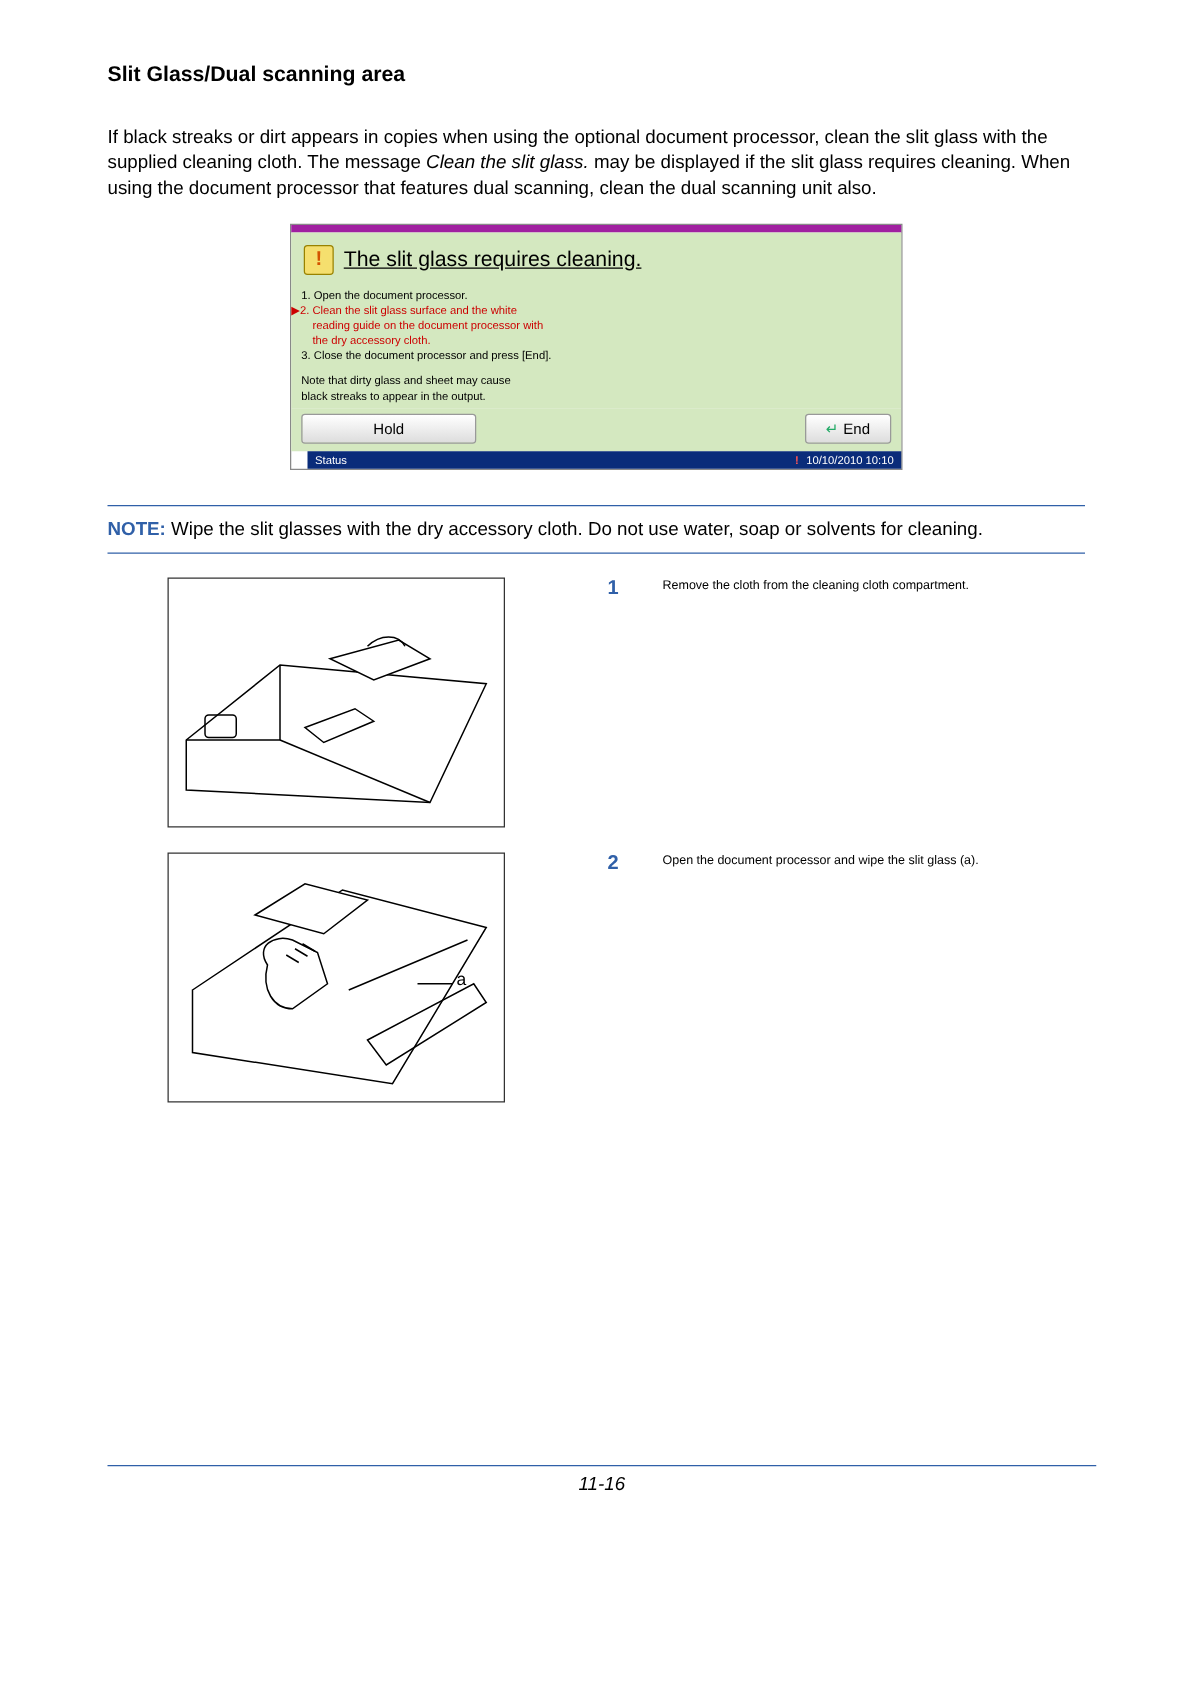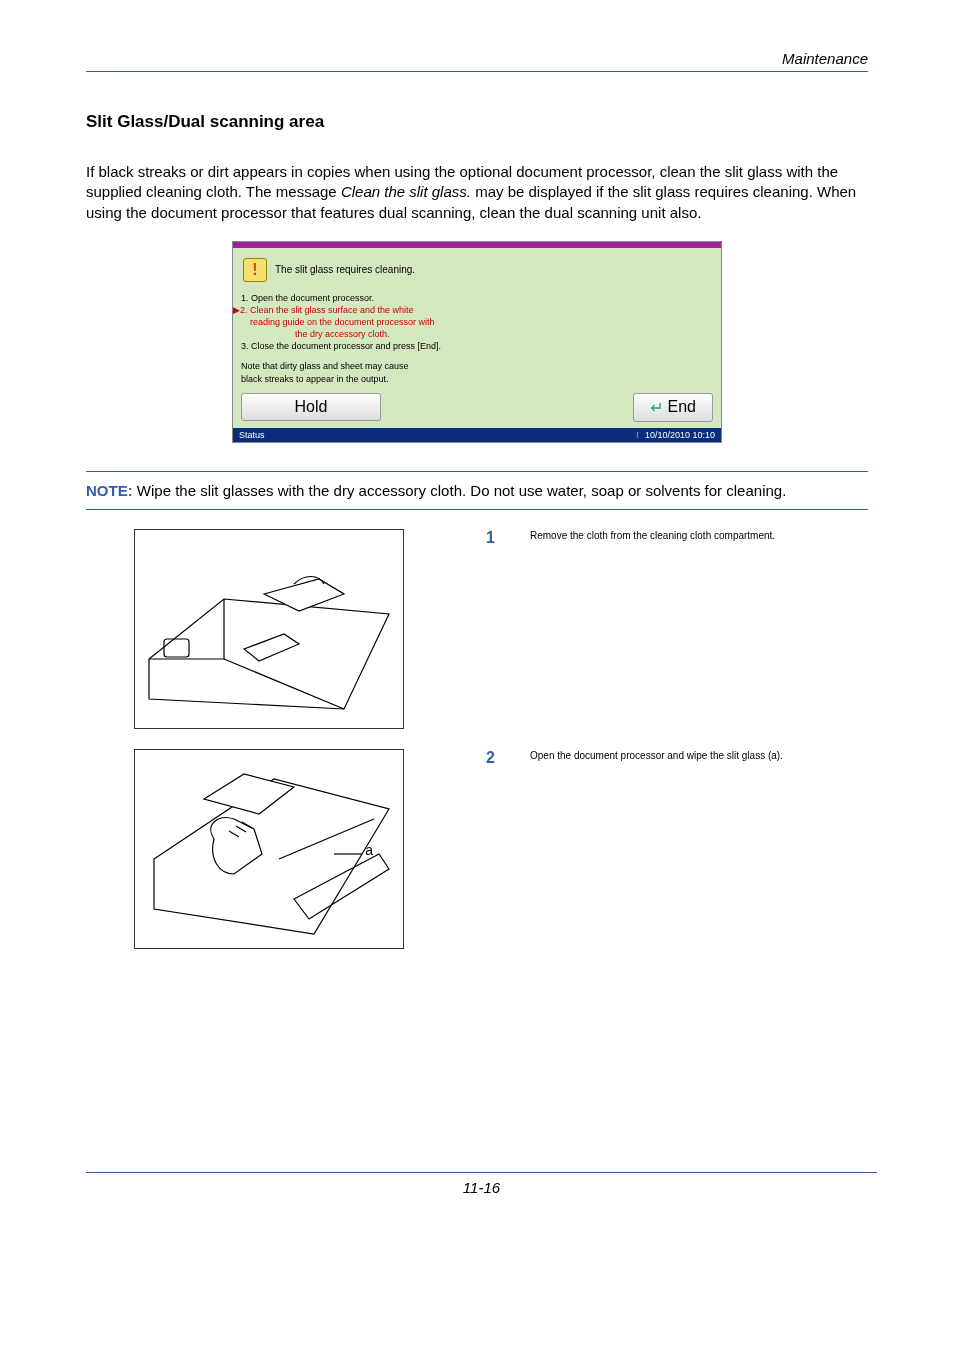--- a/index.html
+++ b/index.html
@@ -67,21 +67,22 @@
     border: 1px solid #998200;
     border-radius: 3px;
     display: flex;
     align-items: center;
     justify-content: center;
     font-weight: bold;
     color: #d35400;
     font-size: 16px;
   }
   .screen-title-text {
-    font-size: 10px;
+    font-size: 17px;
+    text-decoration: underline;
   }
   .screen-body {
     display: flex;
     gap: 4px;
     padding: 0 0 0 0;
   }
   .screen-left {
     width: 200px;
   }
   .diagram-box {
@@ -127,33 +128,34 @@
     display: flex;
     background: #d4e8c0;
     padding: 4px 8px 6px 8px;
     align-items: center;
   }
   .hold-btn, .end-btn {
     background: linear-gradient(#fff, #ddd);
     border: 1px solid #999;
     border-radius: 3px;
     padding: 4px 16px;
-    font-size: 16px;
+    font-size: 12px;
     display: flex;
     align-items: center;
     gap: 4px;
   }
   .hold-btn { width: 140px; justify-content: center; }
   .spacer { flex: 1; }
   .status-bar {
     background: #0a2c7a;
     color: #fff;
     display: flex;
     padding: 2px 6px;
     font-size: 9px;
+    margin-left: 13px;
   }
   .status-bar .spacer { flex: 1; }
 
   .note-block {
     border-top: 1px solid #3060a8;
     border-bottom: 1px solid #3060a8;
     padding: 10px 0;
     margin-bottom: 19px;
     font-size: 15px;
   }
@@ -214,23 +216,20 @@
   }
 
   
   svg { display: block; }
 </style>
 </head>
 <body>
 
 <div class="page">
 
-  <div class="header-line">
-    <div class="header-text">Maintenance</div>
-  </div>
 
   <div class="section-title">Slit Glass/Dual scanning area</div>
 
   <p class="intro-text">
     <span>If black streaks or dirt appears in copies when using the optional document processor, clean the slit glass with the supplied cleaning cloth. The message </span><em>Clean the slit glass.</em><span> may be displayed if the slit glass requires cleaning. When using the document processor that features dual scanning, clean the dual scanning unit also.</span>
   </p>
 
   <div class="screen-wrap">
     <div class="screen">
       <div class="screen-top"></div>
@@ -242,21 +241,21 @@
           <div class="screen-title-text">The slit glass requires cleaning.</div>
         </div>
         <div class="screen-body">
           <div class="screen-right">
             <div>1. Open the document processor.</div>
             <div style="display:flex;">
               <span class="red-text" style="margin-left:-8px;">▶</span>
               <div>
                 <div class="red-text">2. Clean the slit glass surface and the white</div>
                 <div class="red-text" style="padding-left:10px;">reading guide on the document processor with</div>
-                <div class="red-text" style="padding-left:10px;text-align:center;">the dry accessory cloth.</div>
+                <div class="red-text" style="padding-left:10px;">the dry accessory cloth.</div>
               </div>
             </div>
             <div>3. Close the document processor and press [End].</div>
             <div style="height:8px;"></div>
             <div>Note that dirty glass and sheet may cause</div>
             <div>black streaks to appear in the output.</div>
           </div>
         </div>
       </div>
       <div class="screen-footer">

